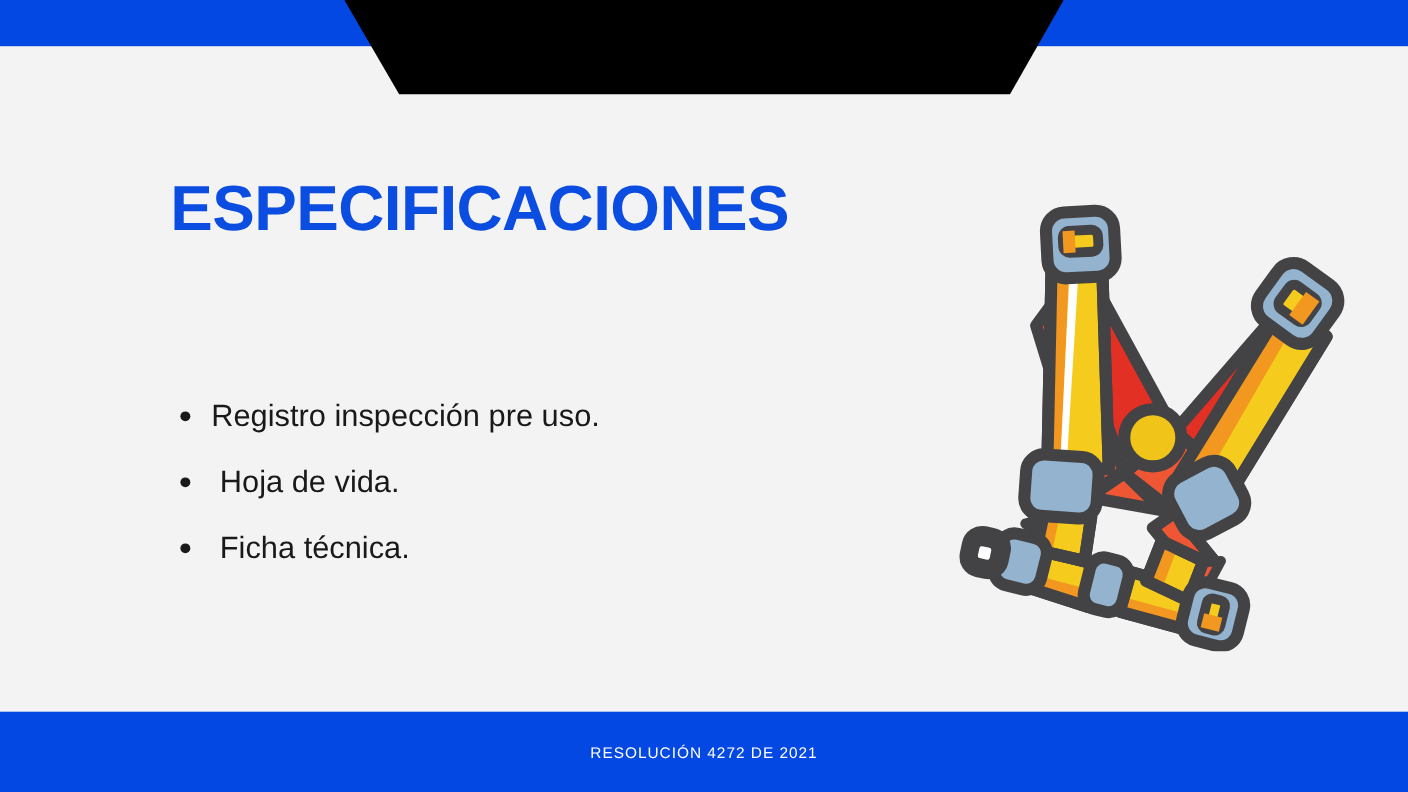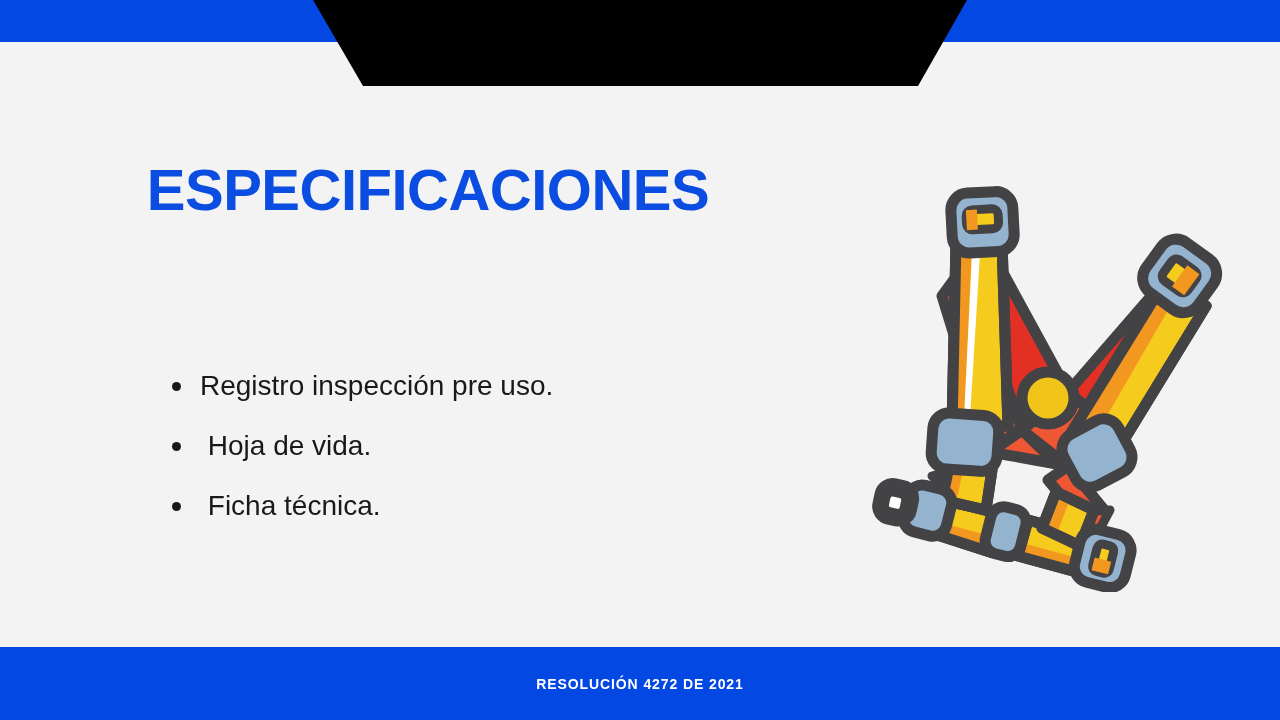--- a/index.html
+++ b/index.html
@@ -45,51 +45,51 @@
     background: #0348e3;
   }
   .footer-note {
     position: absolute;
     left: 0;
     top: 674px;
     width: 1280px;
     text-align: center;
     color: #ffffff;
     font-size: 14px;
-    font-weight: bold;
+    font-weight: normal;
     letter-spacing: 0.9px;
     line-height: 20px;
     white-space: pre;
   }
 
   
   .title-block {
     position: absolute;
-    left: 48px;
+    left: 56px;
     top: 146px;
     width: 760px;
     text-align: center;
     color: #0b4de0;
     font-size: 58px;
     font-weight: bold;
     line-height: 88px;
     letter-spacing: -0.5px;
   }
   .title-line {
     display: block;
     white-space: pre;
   }
 
   
   .bullet-list {
     position: absolute;
     left: 160px;
     top: 358px;
     width: 620px;
-    margin: 8px;
+    margin: 0;
     padding: 0;
     list-style: none;
   }
   .bullet-item {
     position: relative;
     height: 60px;
     color: #19191b;
     font-size: 28px;
     line-height: 40px;
     white-space: pre;

